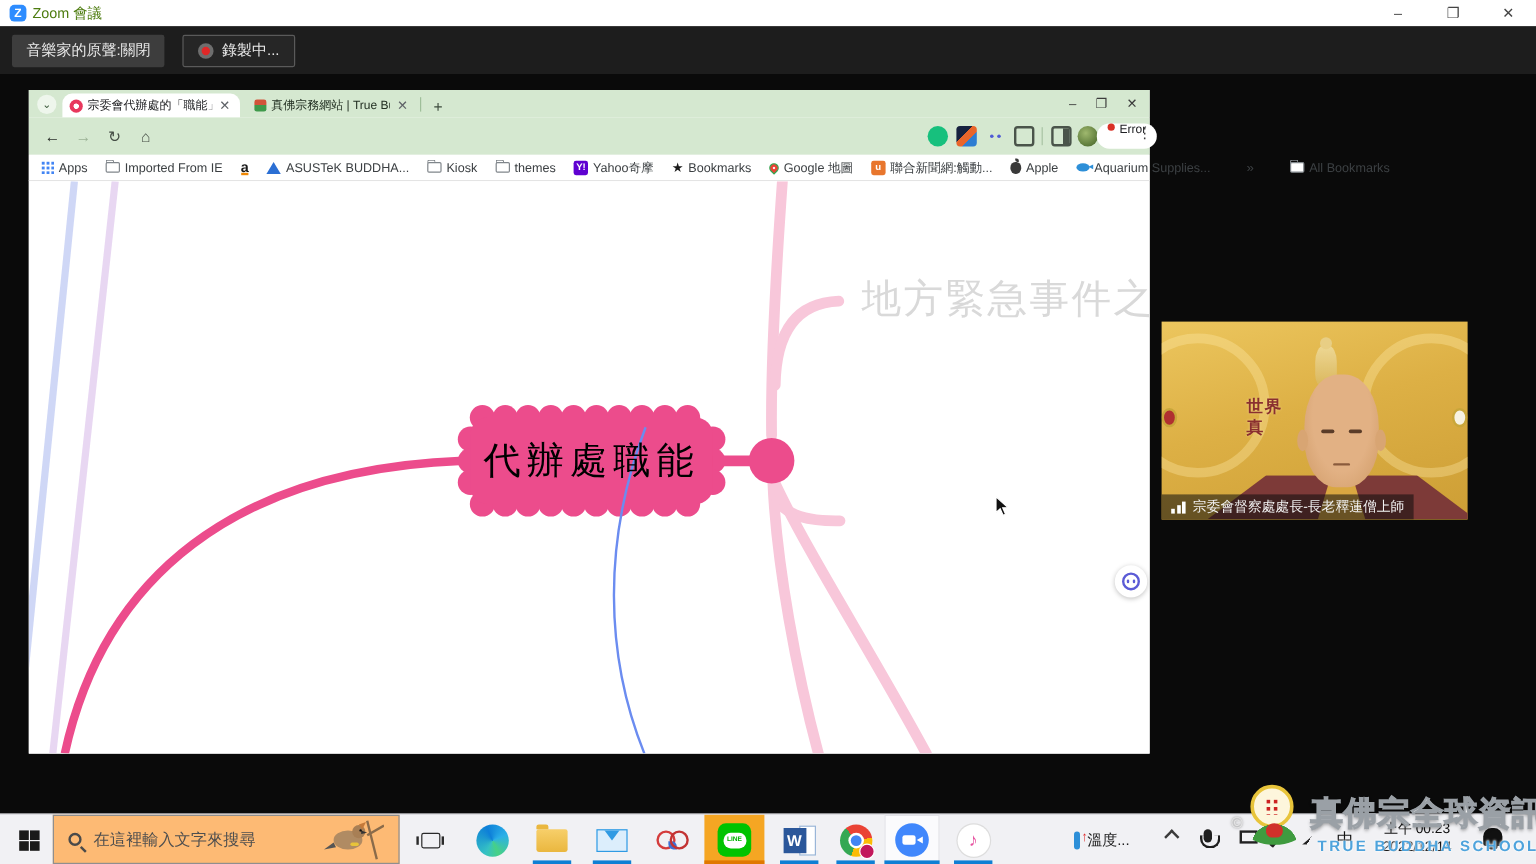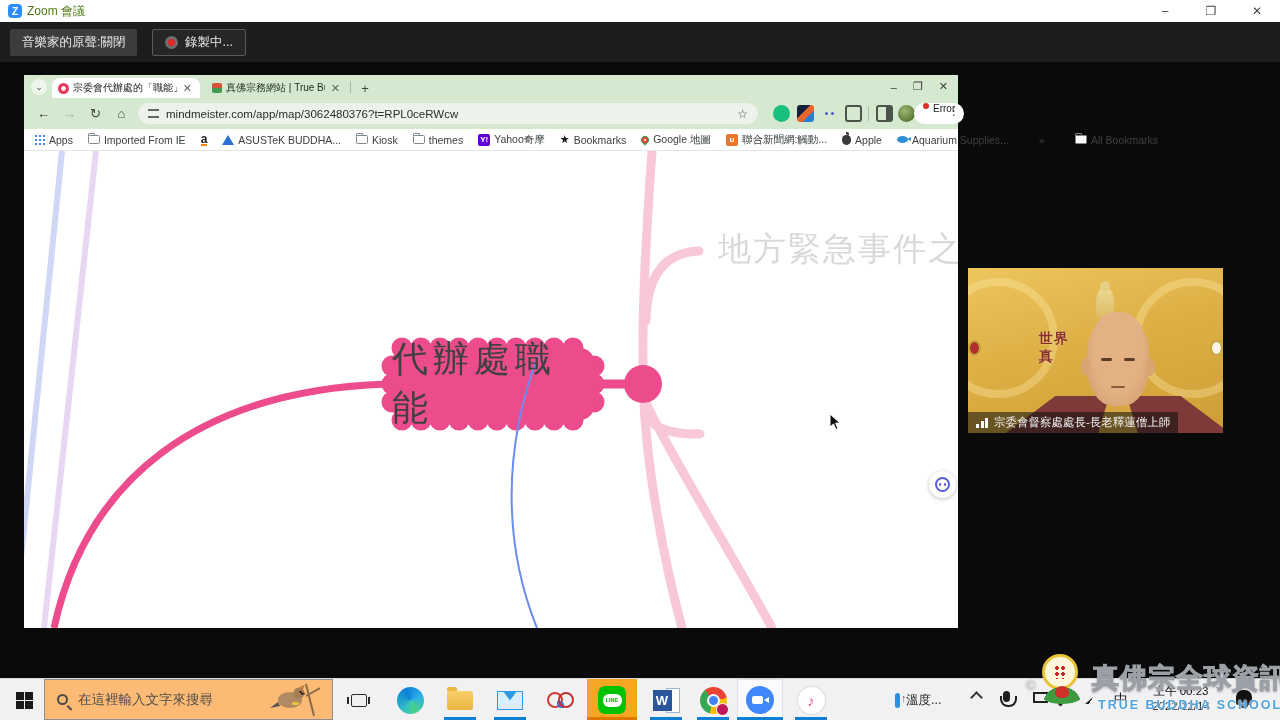--- a/index.html
+++ b/index.html
@@ -69,21 +69,21 @@
   .pin-ic::after { content:""; position:absolute; left:2px; top:2px; width:2px; height:2px; border-radius:50%; background:#fff; }
   .udn-ic { width:12px; height:12px; background:#e8762d; border-radius:2px; color:#fff; font-size:8px; font-weight:bold; display:flex; align-items:center; justify-content:center; }
   .apple-ic { width:9px; height:10px; border-radius:45% 45% 48% 48%; background:#3a3a3a; position:relative; }
   .apple-ic::before { content:""; position:absolute; left:4px; top:-3px; width:3px; height:3px; border-radius:0 60% 0 60%; background:#3a3a3a; }
   .fish-ic { width:11px; height:7px; border-radius:50%; background:#2d8fd8; position:relative; }
   .fish-ic::after { content:""; position:absolute; right:-3px; top:1px; border-top:2.5px solid transparent; border-bottom:2.5px solid transparent; border-right:4px solid #2d8fd8; }
   .bm-spacer { flex:1; }
   .chev2 { font-size:11px; color:#3c4043; }
 
   .canvas { position:absolute; left:0; top:76px; width:934px; height:477px; background:#fff; overflow:hidden; }
-  .central-label { position:absolute; left:368px; top:197px; width:202px; height:72px; display:flex; align-items:center; justify-content:center; color:#404040; font-size:36px; letter-spacing:5px; font-weight:500; }
+  .central-label { position:absolute; left:368px; top:197px; width:202px; height:72px; display:flex; align-items:center; justify-content:center; color:#000000; font-size:31px; letter-spacing:5px; font-weight:500; }
   .faded-node { position:absolute; left:694px; width:260px; font-size:33px; letter-spacing:2px; color:#d9d9d9; white-space:nowrap; }
   .chat-widget { position:absolute; left:905px; top:320px; width:27px; height:27px; border-radius:50%; background:#fff; box-shadow:0 1px 4px rgba(0,0,0,.25); display:flex; align-items:center; justify-content:center; }
   .chat-face { width:15px; height:15px; border-radius:50%; border:2.5px solid #5b5bd6; position:relative; }
   .chat-face::after { content:""; position:absolute; left:1.5px; top:4px; width:2.5px; height:2.5px; border-radius:50%; background:#5b5bd6; box-shadow:5px 0 0 #5b5bd6; }
   .cursor { position:absolute; left:805px; top:262px; }
 
   
   .video-panel { position:absolute; left:968px; top:206px; width:255px; height:165px; background:linear-gradient(165deg,#ecc65e 0%,#ddb045 45%,#cd9e35 100%); overflow:hidden; }
   .halo { position:absolute; border-radius:50%; border:8px solid rgba(255,235,170,.35); }
   .banner { position:absolute; left:0; top:62px; width:100%; display:flex; align-items:center; justify-content:center; gap:58px; }
@@ -218,25 +218,20 @@
           <span>❐</span>
           <span>✕</span>
         </div>
       </div>
 
       <div class="toolbar">
         <span class="nav-ic" style="left:10px;color:#2a2e2a;">←</span>
         <span class="nav-ic" style="left:36px;color:#9bb295;">→</span>
         <span class="nav-ic" style="left:62px;">↻</span>
         <span class="nav-ic" style="left:88px;">⌂</span>
-        <div class="url-pill">
-          <span class="tune-ic"></span>
-          <span class="url-text">mindmeister.com/app/map/3062480376?t=RPL0ceRWcw</span>
-          <span class="star-ic">☆</span>
-        </div>
         <span class="ext ext-green" style="left:749px;"></span>
         <span class="ext ext-col" style="left:773px;"></span>
         <span class="ext ext-face" style="left:797px;"></span>
         <span class="ext puzzle-ic" style="left:821px;"></span>
         <span class="vdiv" style="left:844px;"></span>
         <span class="ext panel-ic" style="left:852px;"></span>
         <span class="ext avatar-ic" style="left:874px;"></span>
         <div class="error-pill">
           <span class="error-dot"></span>
           <span>Error</span>

